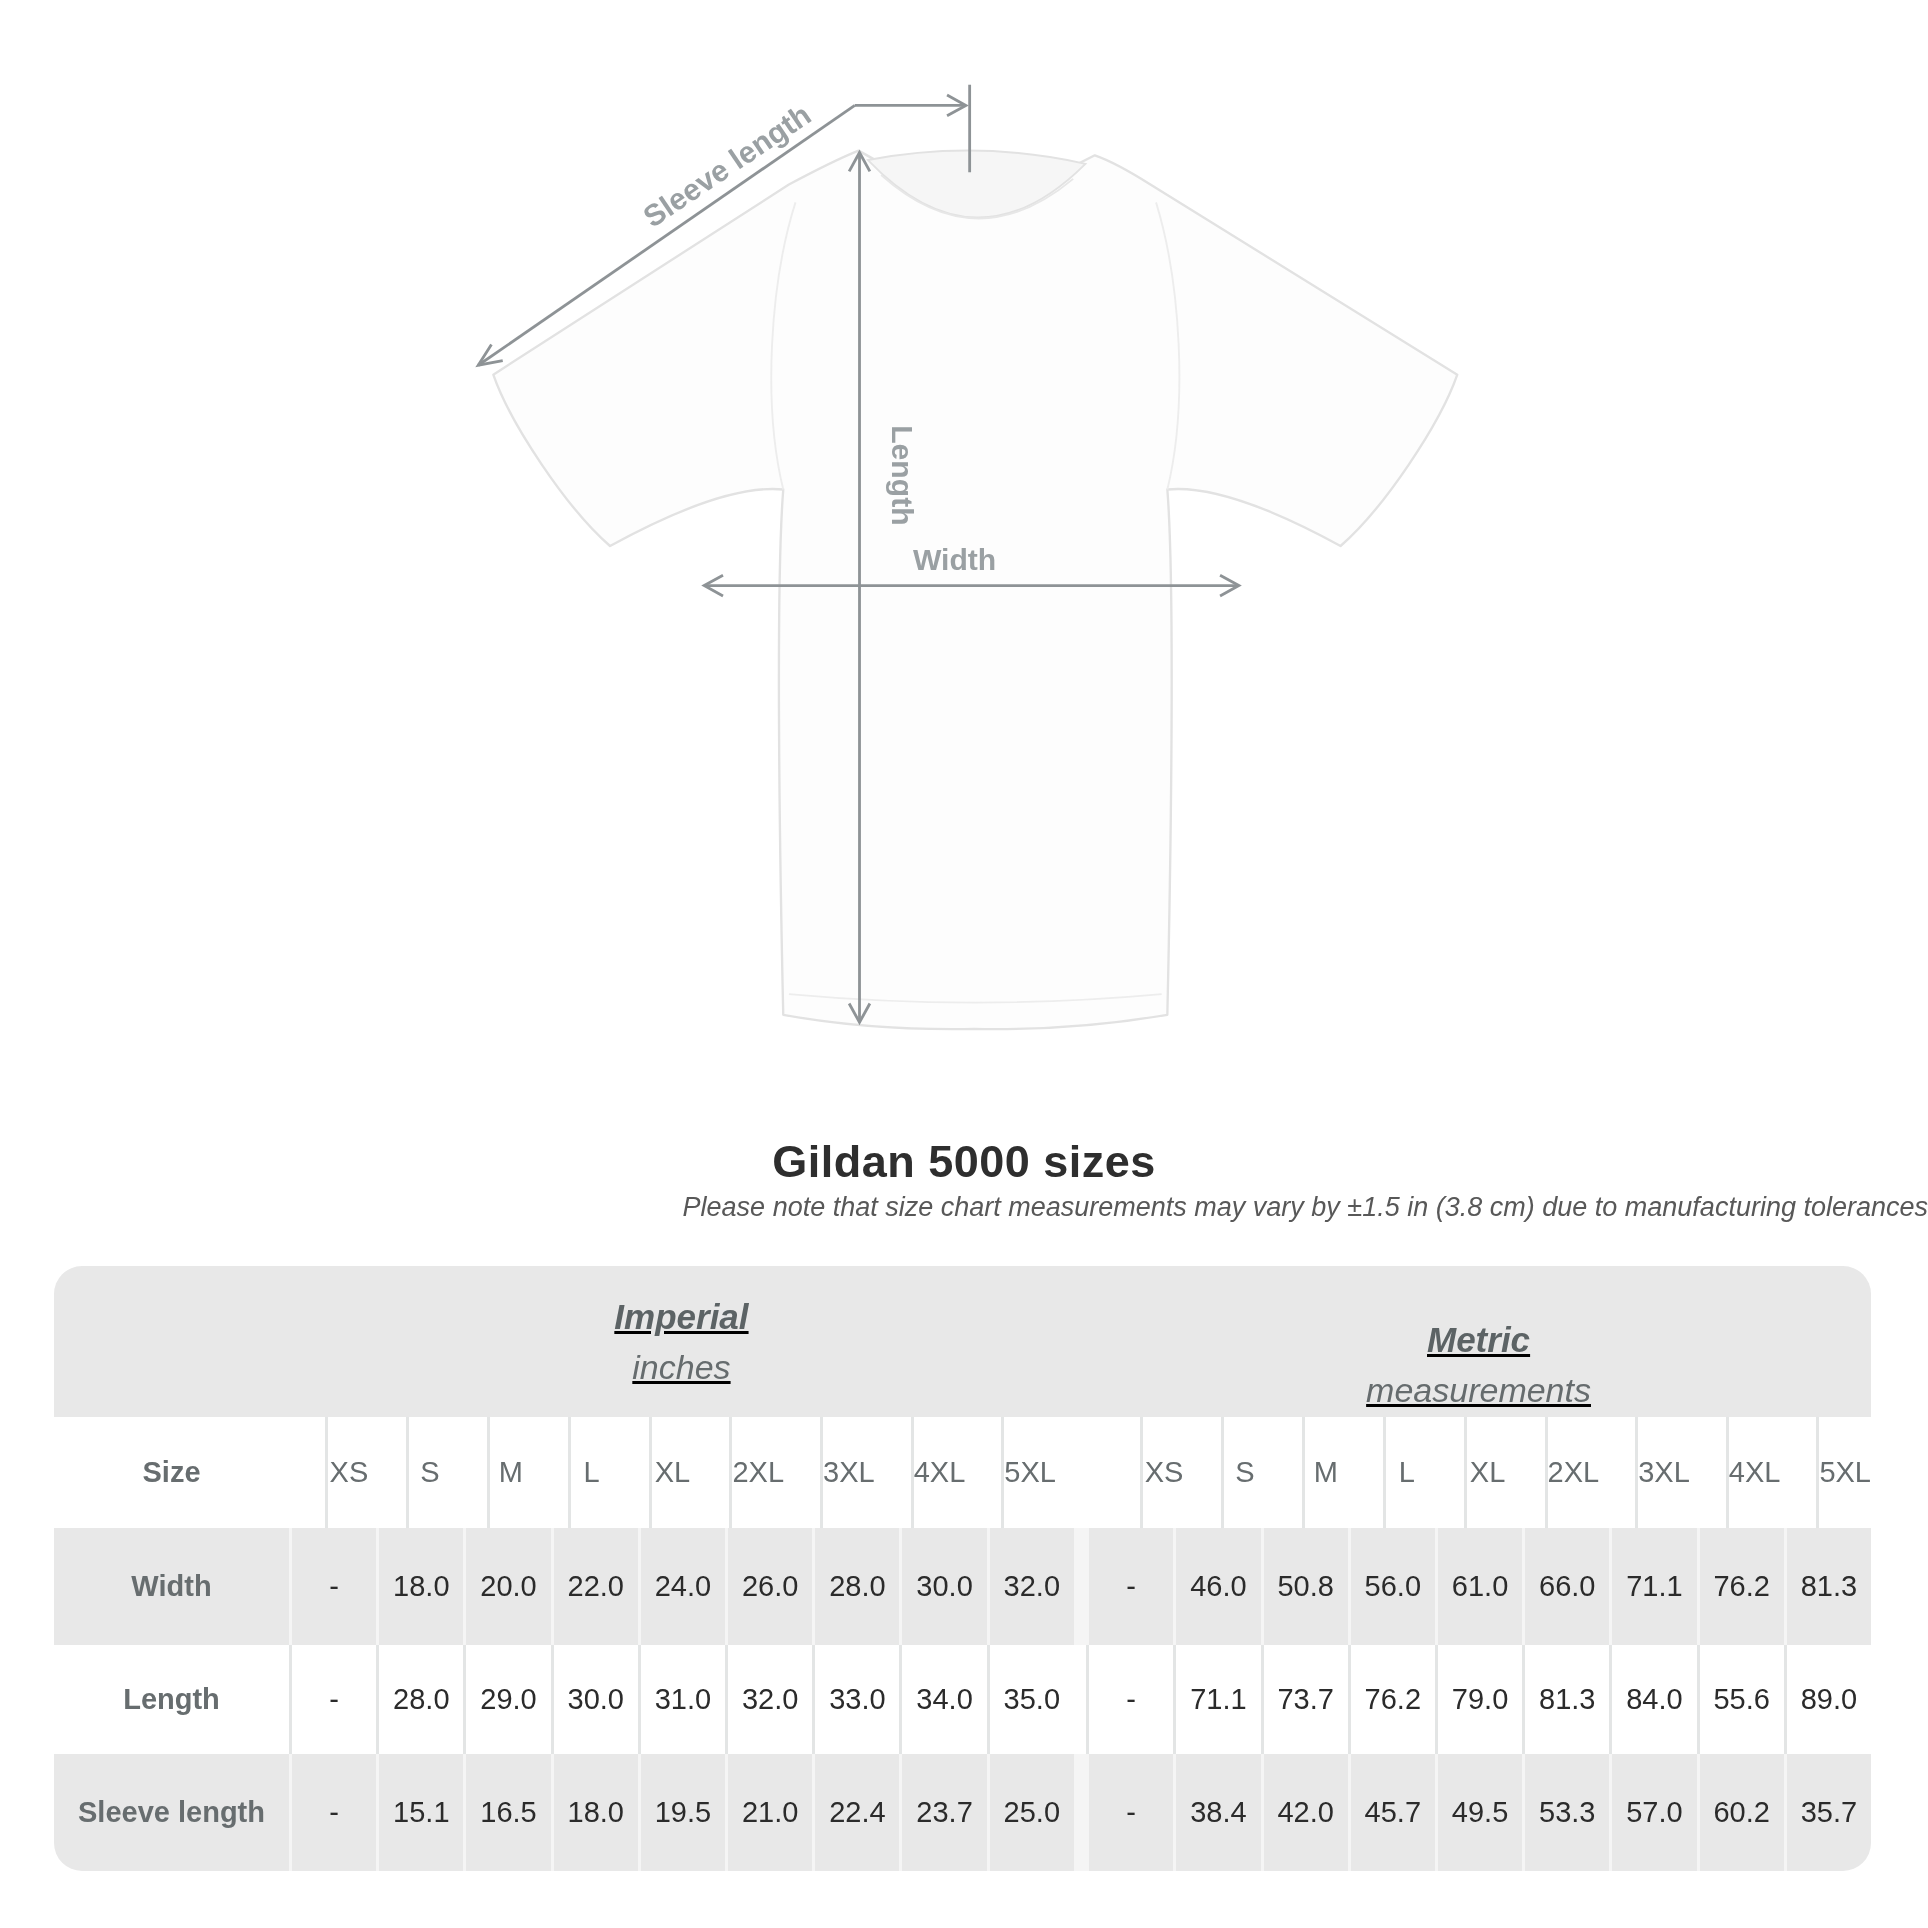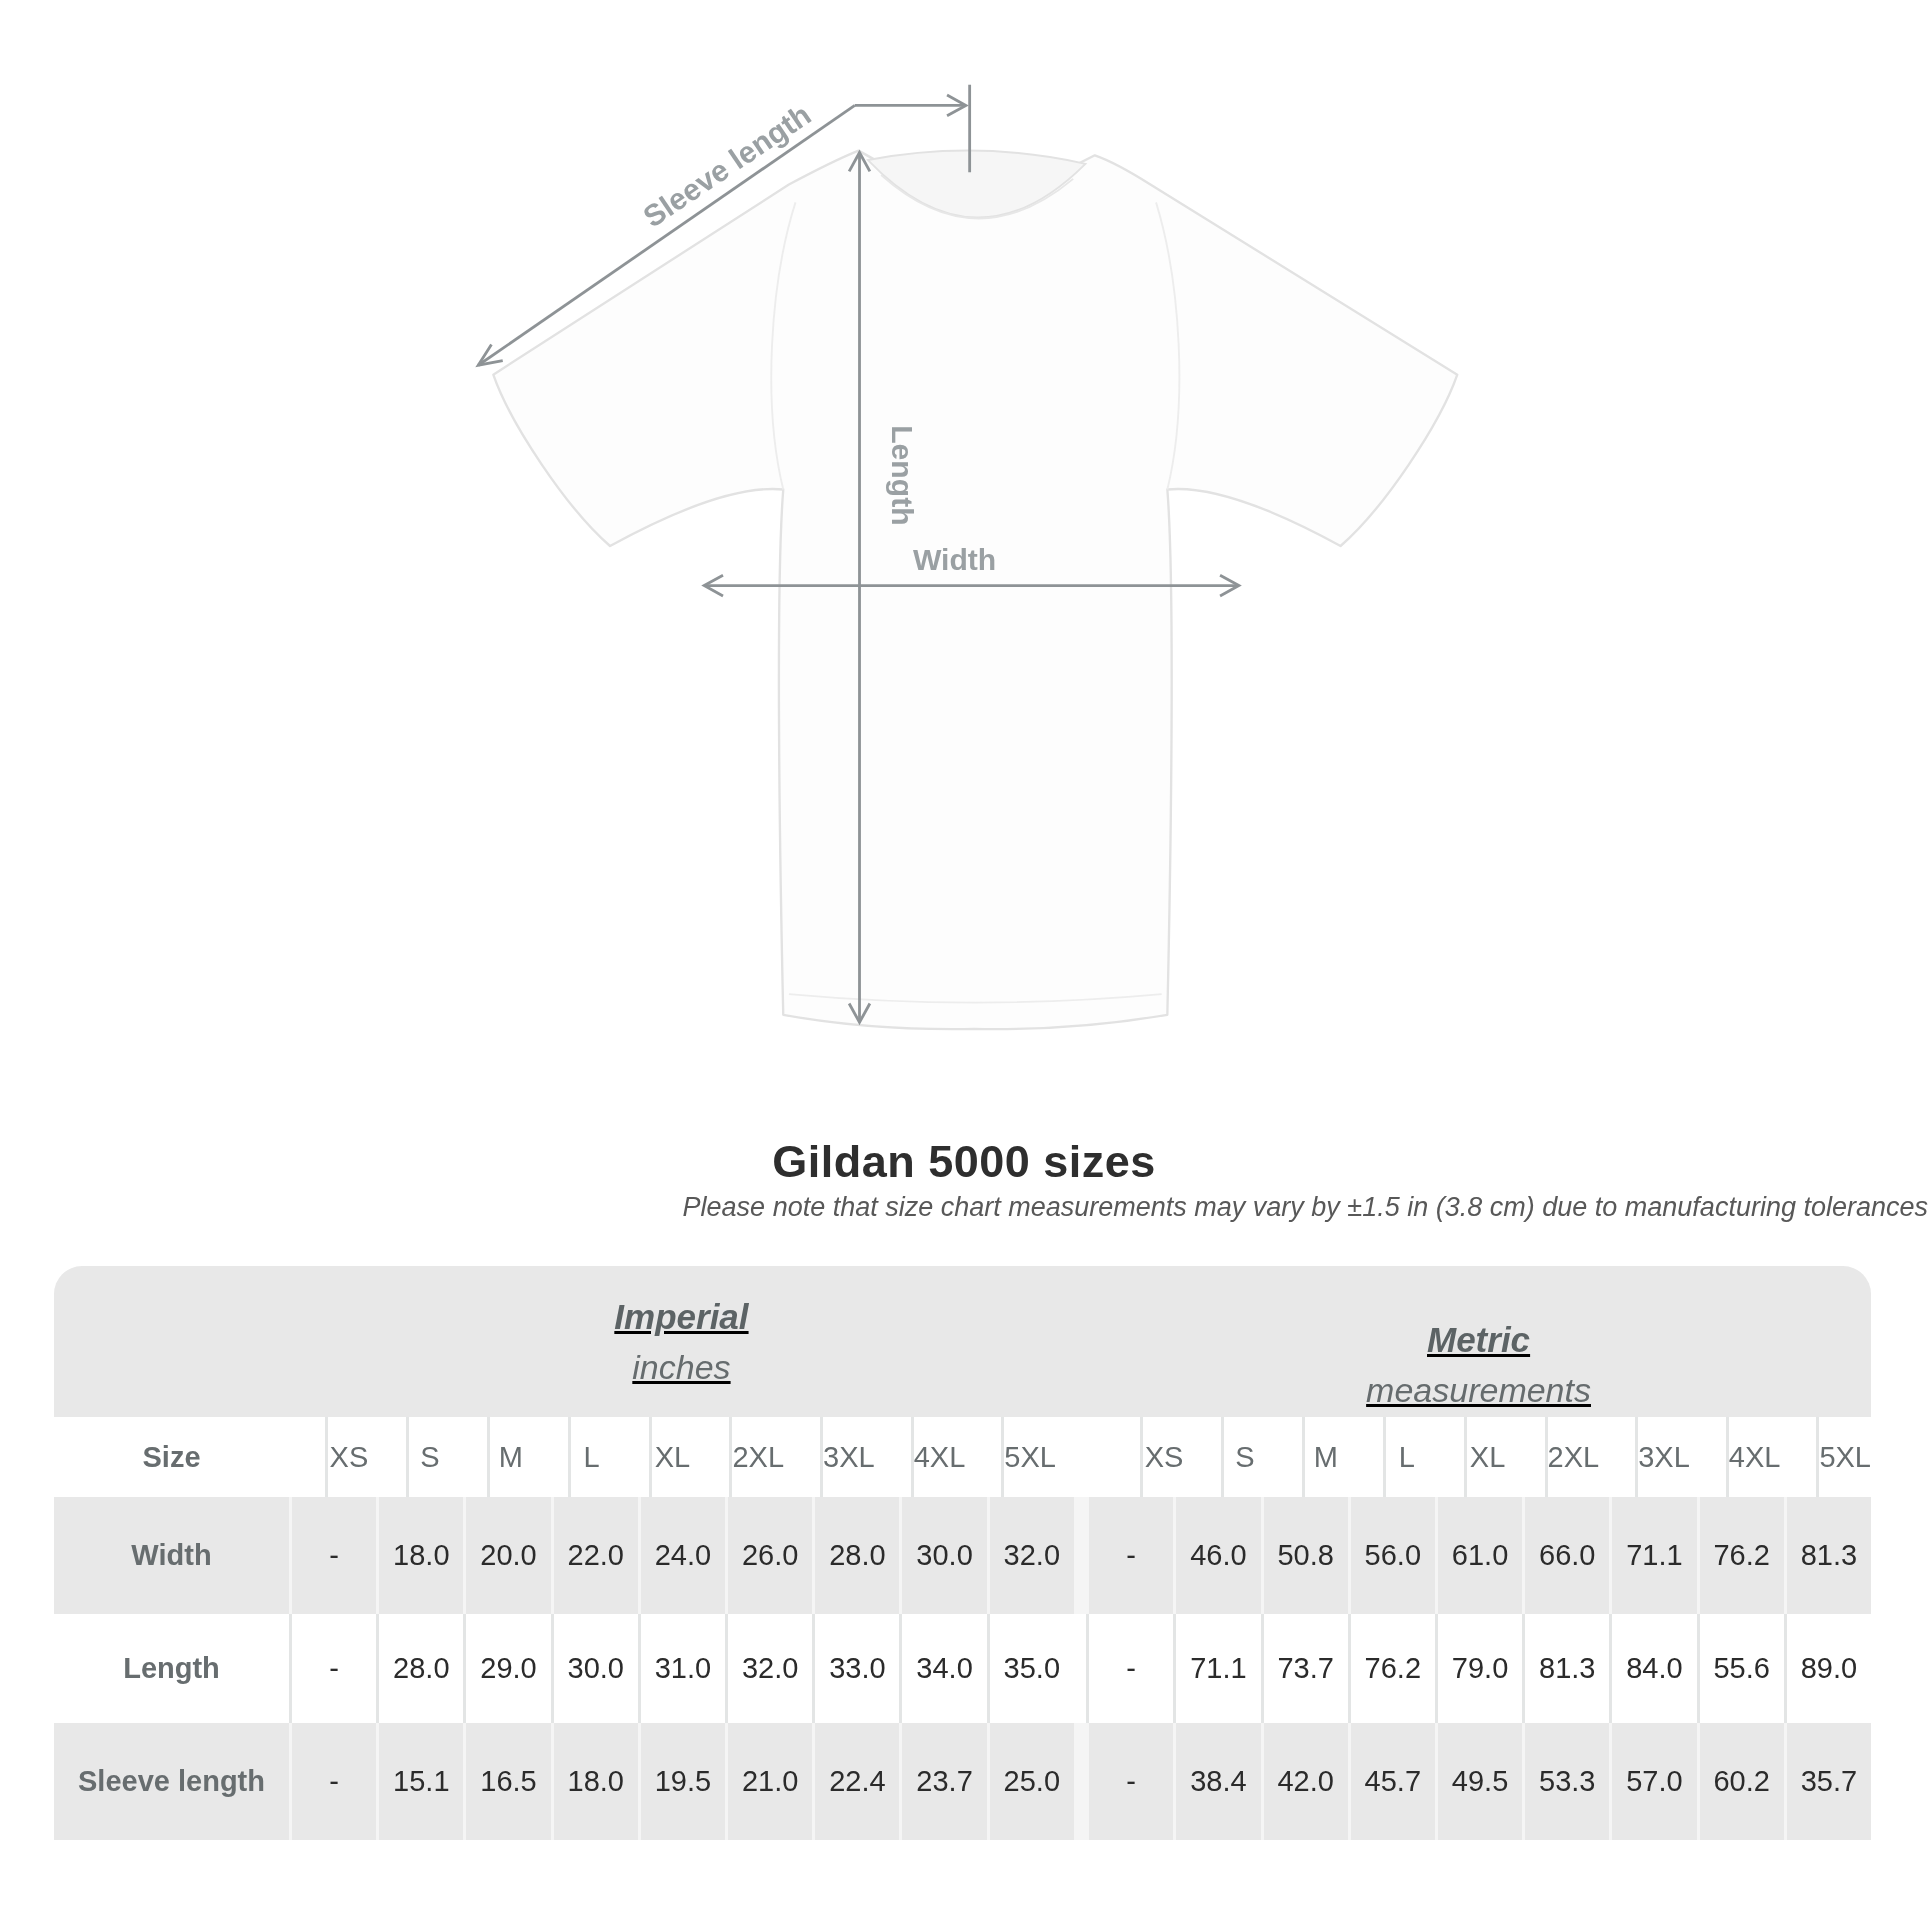--- a/index.html
+++ b/index.html
@@ -13,21 +13,21 @@
   .title{position:absolute;left:0;top:1128px;width:1928px;text-align:center;
          font-size:45px;font-weight:bold;color:#2e2e2e;letter-spacing:0.5px;margin-top:8px;}
   .subtitle{position:absolute;left:0;top:1192px;width:1928px;text-align:right;
             font-size:27px;font-style:italic;color:#585858;}
 
   
   .table-wrap{position:absolute;left:54px;top:1266px;width:1817px;height:605px;
               border-radius:28px;overflow:hidden;}
   .trow{display:grid;grid-template-columns:235px repeat(9,1fr) 12.2px repeat(9,1fr);}
   .band{height:151px;background:#e8e8e8;}
-  .row-size{height:80px;background:#ffffff;gap:36px;}
+  .row-size{height:111px;background:#ffffff;gap:36px;}
   .row-gray{background:#e8e8e8;}
   .row-white{background:#ffffff;}
   .r0{height:117px;} .r1{height:109px;} .r2{height:117px;}
 
   .cell,.labelcell,.gapcell{display:flex;align-items:center;justify-content:center;}
   .cell{border-left:3.8px solid transparent;}
   .row-size .cell,.row-white .cell{border-left-color:#e3e5e5;}
   .row-gray .cell{border-left-color:#f5f5f5;}
   .row-size .gapcell,.row-white .gapcell{background:#ffffff;}
   .row-gray .gapcell{background:#f5f5f5;}

